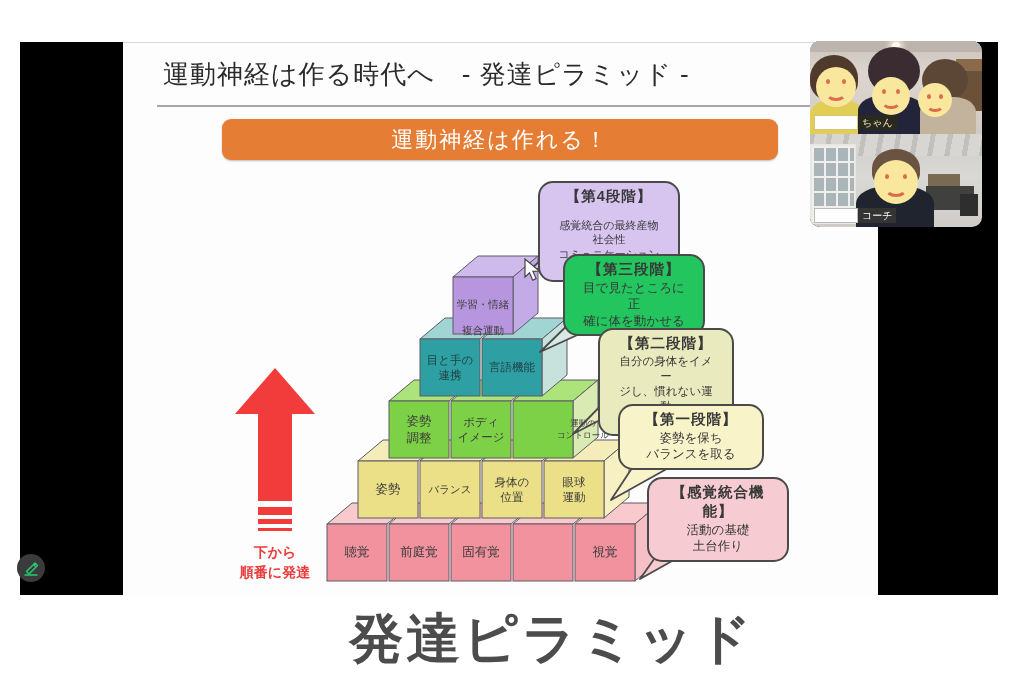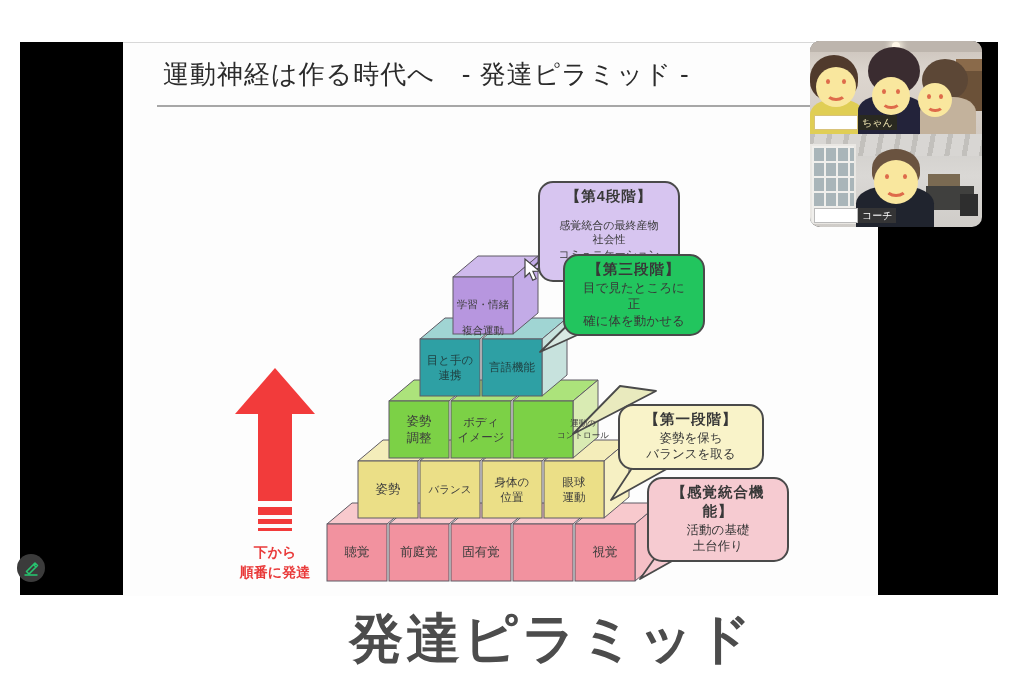--- a/index.html
+++ b/index.html
@@ -81,20 +81,23 @@
 </style>
 </head>
 <body>
 
 <div class="abs share-region"></div>
 
 <div class="abs slide">
 
   <div class="abs slide-title">運動神経は作る時代へ　- 発達ピラミッド -</div>
 
+  <div class="abs banner" style="background:#E57D35">
+    <span>運動神経は作れる！</span>
+  </div>
 
   <svg class="abs pyr-svg" width="755" height="553" viewBox="0 0 755 553">
 
     <line x1="34" y1="63" x2="712" y2="63" stroke="#8a8a8a" stroke-width="1.5"></line>
 
     <g fill="#F23B3B">
       <path d="M112,371 L152,325 L192,371 Z"></path>
       <rect x="135" y="369" width="34" height="89"></rect>
       <rect x="135" y="464" width="34" height="8"></rect>
       <rect x="135" y="476" width="34" height="5"></rect>
@@ -188,20 +191,26 @@
     <div class="bubble-title">【第4段階】</div>
     <div class="bubble-body" style="font-size:11px;margin-top:12px;">感覚統合の最終産物
 社会性
 コミュニケーション能力</div>
   </div>
   <div class="bubble" style="left:440px;top:211px;width:142px;background:#22c55e;">
     <div class="bubble-title">【第三段階】</div>
     <div class="bubble-body">目で見たところに正
 確に体を動かせる</div>
   </div>
+  <div class="bubble" style="left:475px;top:285px;width:136px;background:#E9EABE;">
+    <div class="bubble-title">【第二段階】</div>
+    <div class="bubble-body" style="font-size:11.5px;">自分の身体をイメー
+ジし、慣れない運動
+を組み立てる</div>
+  </div>
   <div class="bubble" style="left:495px;top:361px;width:146px;background:#F9F3C9;">
     <div class="bubble-title">【第一段階】</div>
     <div class="bubble-body">姿勢を保ち
 バランスを取る</div>
   </div>
   <div class="bubble" style="left:524px;top:434px;width:142px;background:#F6CBD1;">
     <div class="bubble-title">【感覚統合機能】</div>
     <div class="bubble-body">活動の基礎
 土台作り</div>
   </div>

